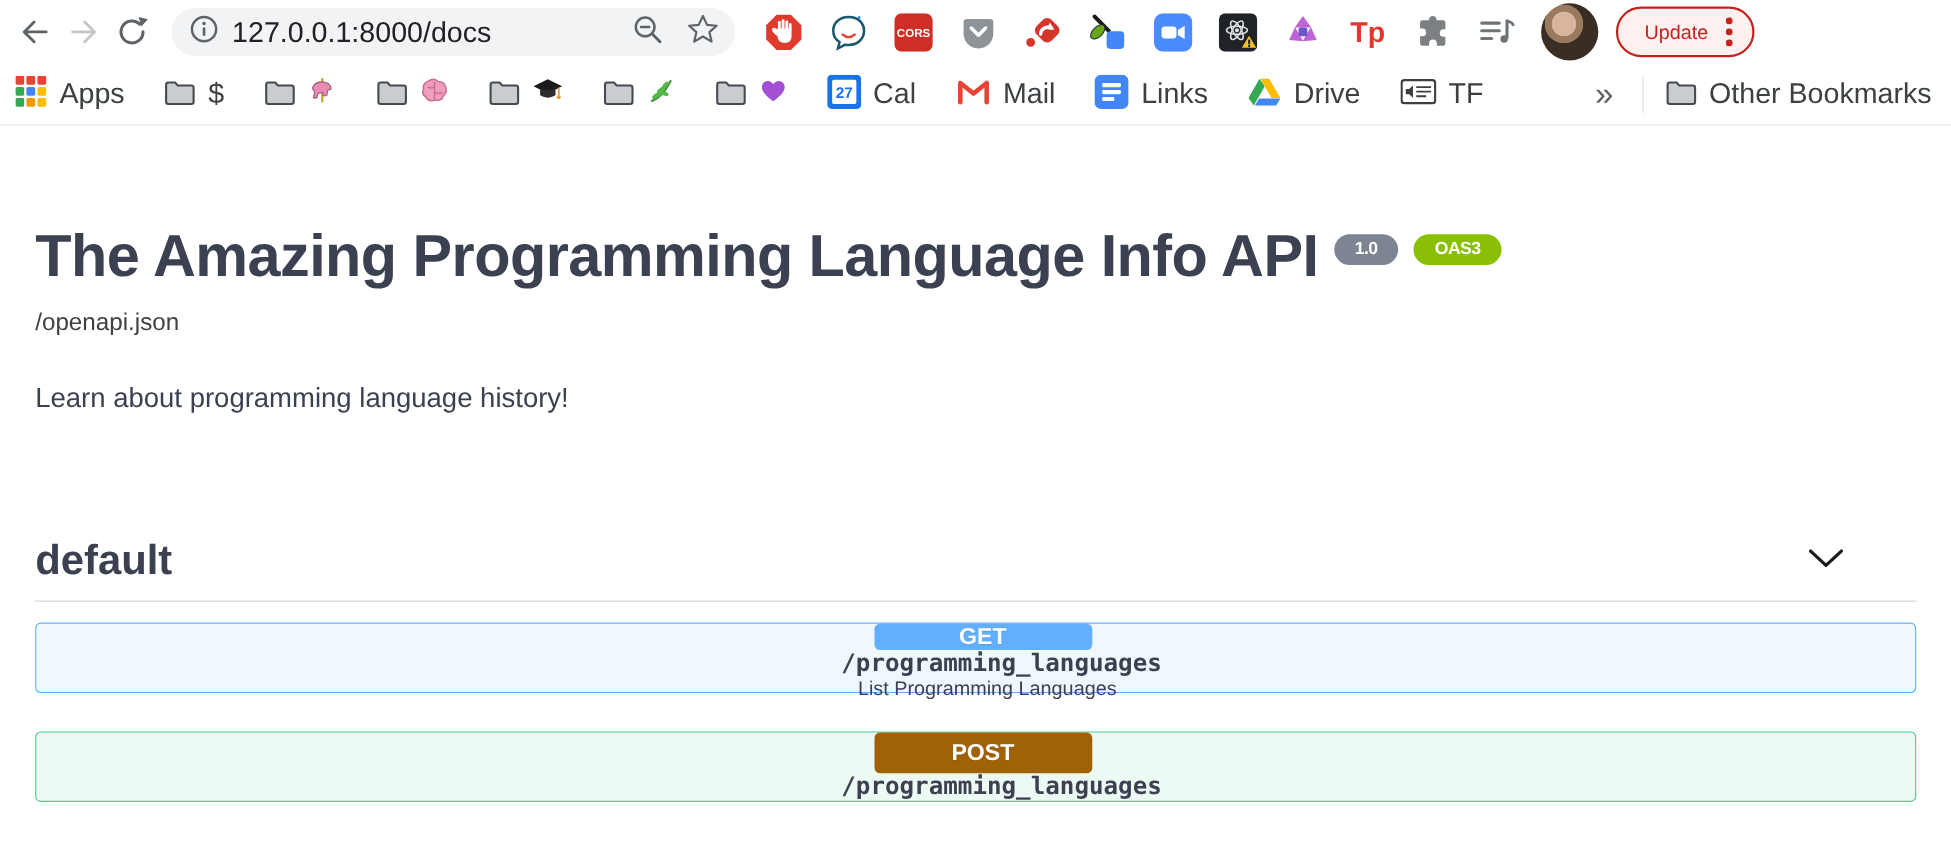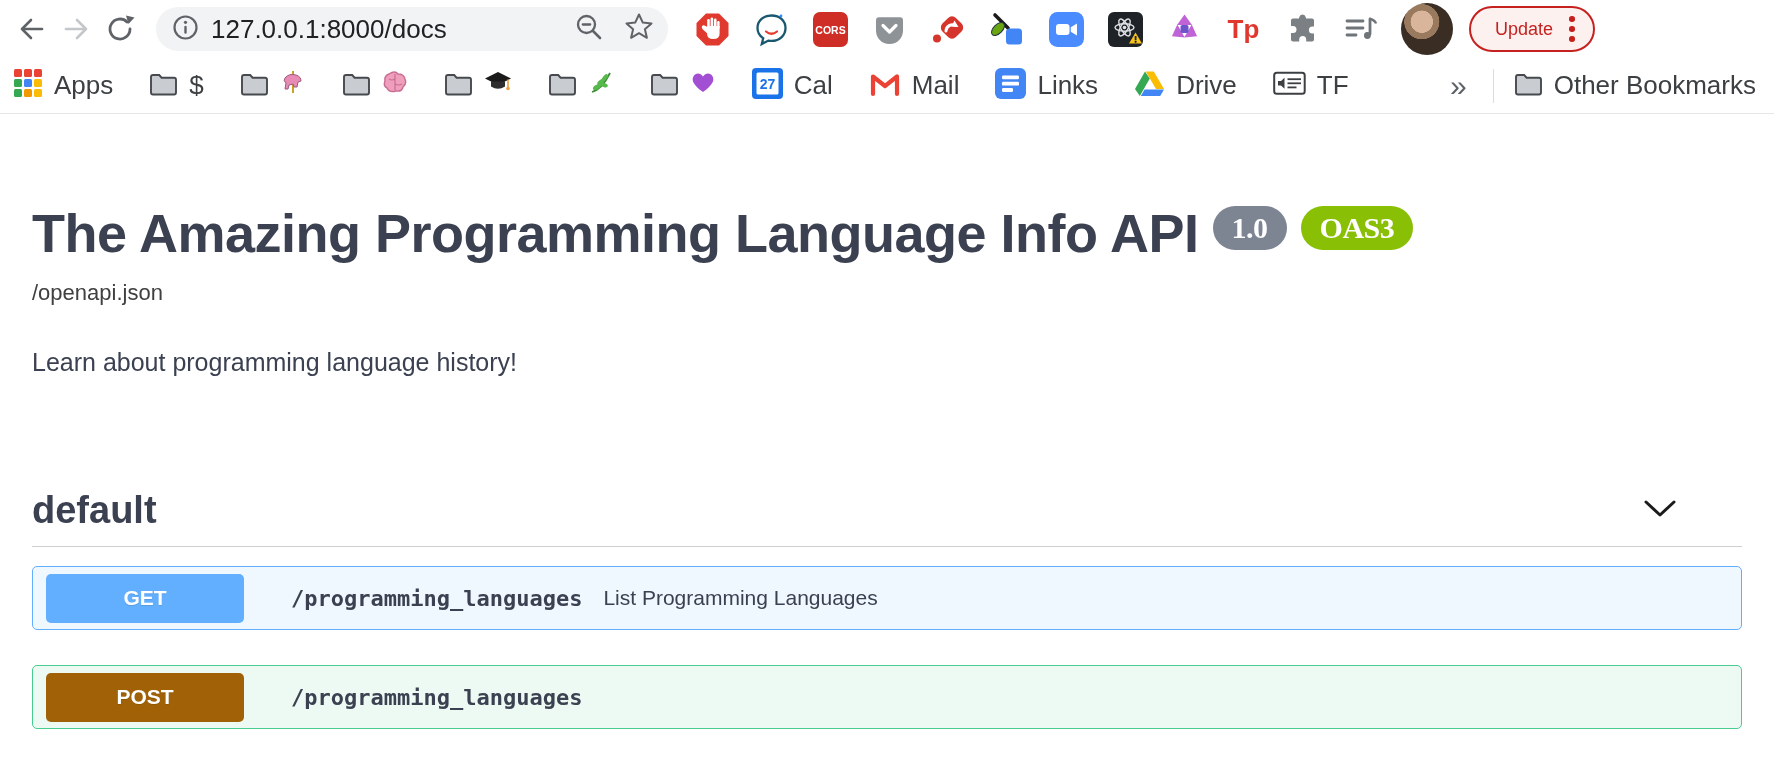--- a/index.html
+++ b/index.html
@@ -28,33 +28,33 @@
   .bm-item { display:flex; align-items:center; gap:11px; cursor:default; }
   .bm-item .lbl { font-size:26px; color:#3c4043; white-space:nowrap; }
   .bm-right { margin-left:auto; display:flex; align-items:center; gap:20px; }
   .chev2 { font-size:30px; color:#5f6368; padding:0 6px; }
   .vsep { width:1px; height:34px; background:#dadce0; }
 
   
   .content { padding:0 32px; color:#3b4151; }
   .api-title { padding-top:88px; font-size:54px; font-weight:700; letter-spacing:-0.5px; color:#3b4151; }
   .badge { display:inline-block; vertical-align:middle; transform:translateY(-10px); margin-left:14px;
-    border-radius:57px; padding:5px 19px; font-size:30px; font-weight:700; color:#fff;font-family:Liberation Serif, serif; }
+    border-radius:57px; padding:5px 19px; font-size:16px; font-weight:700; color:#fff; }
   .spec-link { margin-top:16px; font-size:22px; color:#404040; cursor:pointer; width:max-content; }
   .api-desc { margin-top:42px; font-size:25px; color:#3b4151; }
   .section-head { margin-top:112px; display:flex; align-items:center; justify-content:space-between; padding-right:58px; }
   .section-title { font-size:38px; font-weight:700; color:#3b4151; }
   .section-chevron { padding:6px; cursor:pointer; }
   .divider { margin-top:14px; border-bottom:1px solid #cfcfcf; }
-  .op-row { margin-top:19px; height:64px; border:1.5px solid; border-radius:5px; display:flex; align-items:center; cursor:pointer; }
+  .op-row { margin-top:19px; height:64px; border:1.5px solid; border-radius:5px; display:flex; align-items:center; cursor:pointer;flex-direction:column; }
   .op-row + .op-row { margin-top:35px; }
   .method { width:198px; height:49px; margin-left:13px; border-radius:5px; color:#fff; font-size:21px; font-weight:700;
     display:flex; align-items:center; justify-content:center; text-shadow:0 1px 0 rgba(0,0,0,.1); }
   .op-path { margin-left:47px; font-family:"DejaVu Sans Mono","Liberation Mono",monospace; font-weight:700; font-size:22px; color:#3b4151; }
-  .op-summary { margin-left:21px; font-size:21px; color:#3b4151; }
+  .op-summary { margin-left:21px; font-size:18px; color:#3b4151; }
 </style>
 </head>
 <body>
 
 <div class="toolbar">
   <div class="nav-btn">
     <svg width="32" height="32" viewBox="0 0 32 32">
         <g stroke="#5f6368" stroke-width="2.6" fill="none" stroke-linecap="round" stroke-linejoin="round">
           <line x1="7" y1="16" x2="26" y2="16"></line>
           <polyline points="15,7 6,16 15,25"></polyline>

